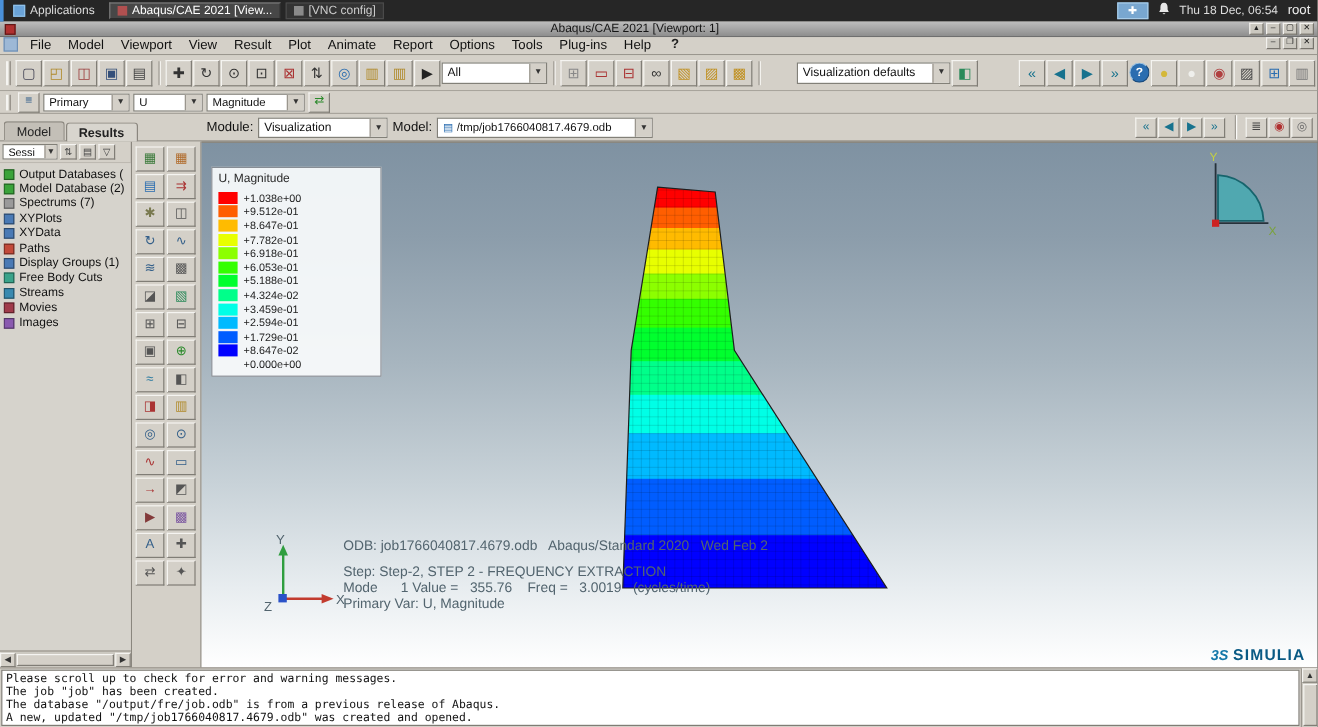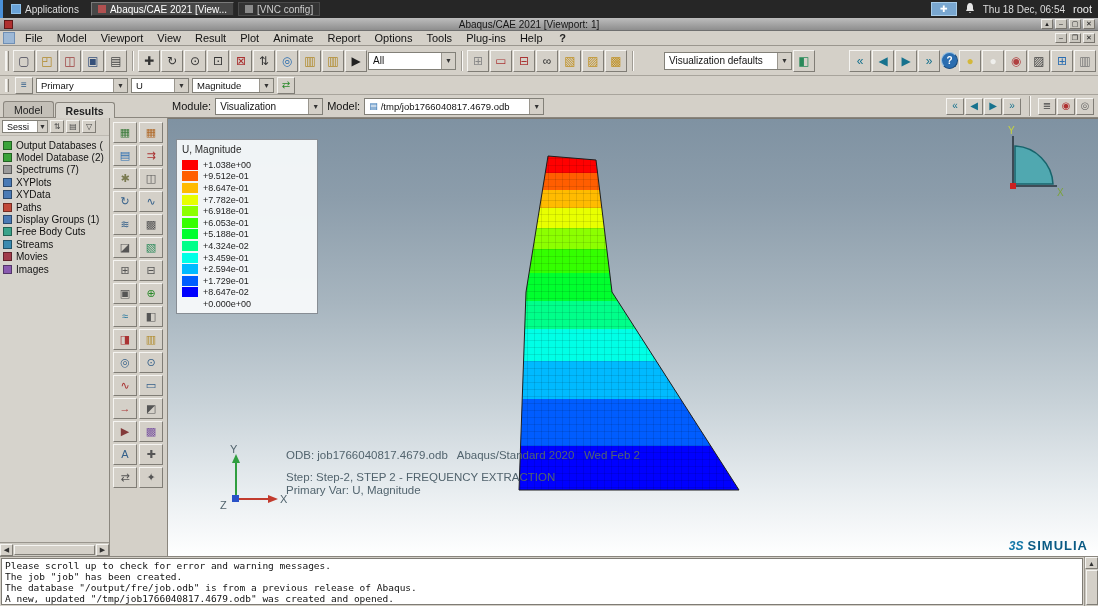--- a/index.html
+++ b/index.html
@@ -20,21 +20,21 @@
   .user{font-size:11px;color:#eee;}
 
   
   #titlebar{height:13px;background:linear-gradient(#bdbdbd,#8e8e8e);display:flex;align-items:center;border-bottom:1px solid #6f6f6f;}
   .title-ico{width:9px;height:9px;background:#b03030;border:1px solid #601818;margin:0 4px;flex:none;}
   .title-text{flex:1;text-align:center;font-size:10px;color:#151515;}
   .win-btns{display:flex;gap:2px;margin-right:3px;}
   .win-btn{width:12px;height:10px;background:#cac7bf;border:1px solid;border-color:#f2f1ee #77746d #77746d #f2f1ee;font-size:7px;line-height:8px;text-align:center;color:#222;}
 
   
-  #menubar{height:15px;background:#d4d0c8;display:flex;align-items:center;border-bottom:1px solid #9a968e;font-size:11px;}
+  #menubar{height:15px;background:#d4d0c8;display:flex;border-bottom:1px solid #9a968e;font-size:11px;}
   .menu-grip{width:12px;height:12px;margin:0 3px;background:#9db8d6;border:1px solid #6f8fb5;flex:none;}
   #menu-items{display:flex;height:100%;align-items:center;}
   .menu-item{padding:0 7px;color:#111;}
   .menu-help-btn{margin-left:6px;width:14px;font-weight:bold;text-align:center;color:#222;}
   .mdi-btns{margin-left:auto;display:flex;gap:2px;margin-right:3px;}
 
   
   .toolbar{background:#d4d0c8;display:flex;align-items:center;padding:2px 2px;border-bottom:1px solid #a8a49c;}
   #toolbar1{height:30px;gap:1px;}
   #toolbar2{height:19px;gap:3px;}
@@ -222,21 +222,21 @@
         <div class="tb-btn" style="color: rgb(176, 64, 64);">◉</div>
         <div class="tb-btn" style="color: rgb(68, 68, 68);">▨</div>
         <div class="tb-btn" style="color: rgb(42, 109, 176);">⊞</div>
         <div class="tb-btn" style="color: rgb(119, 119, 119);">▥</div>
       </div>
   </div>
 
   <div class="toolbar" id="toolbar2">
     <div class="grip sm"></div>
     <div class="tb-btn sm" style="color:#35608a;">≡</div>
-    <div class="combo small" style="width:92px;">
+    <div class="combo small" style="width:72px;">
       <span class="combo-text">Primary</span>
       <span class="combo-arrow">▼</span>
     </div>
     <div class="combo small" style="width:58px;">
       <span class="combo-text">U</span>
       <span class="combo-arrow">▼</span>
     </div>
     <div class="combo small" style="width:82px;">
       <span class="combo-text">Magnitude</span>
       <span class="combo-arrow">▼</span>
@@ -465,20 +465,21 @@
             <rect x="-10" width="250" y="295" height="45.6" fill="#0000ff"></rect>
           </g>
         <rect x="0" y="0" width="230" height="345" clip-path="url(#damClip)" fill="url(#meshPat)"></rect>
         <polygon points="35,5 83,9 99,141 226,339 6,339 13,141" fill="none" stroke="#1e1e1e" stroke-width="1"></polygon>
       </svg>
 
       <div id="state-text">
         <div class="state-line">ODB: job1766040817.4679.odb   Abaqus/Standard 2020   Wed Feb 2</div>
         <div class="state-gap"></div>
         <div class="state-line">Step: Step-2, STEP 2 - FREQUENCY EXTRACTION</div>
+        <div class="state-line">Mode      1 Value =   355.76    Freq =   3.0019   (cycles/time)</div>
         <div class="state-line">Primary Var: U, Magnitude</div>
       </div>
 
       <svg id="triad" width="70" height="68" viewBox="0 0 70 68">
         <text x="10" y="10" font-size="11" fill="#52646e">Y</text>
         <line x1="16" y1="56" x2="16" y2="18" stroke="#2f9e3f" stroke-width="2"></line>
         <polygon points="12,20 20,20 16,11" fill="#2f9e3f"></polygon>
         <line x1="16" y1="56" x2="50" y2="56" stroke="#c23b2e" stroke-width="2"></line>
         <polygon points="48,52 48,60 58,56" fill="#c23b2e"></polygon>
         <text x="60" y="60" font-size="11" fill="#52646e">X</text>

